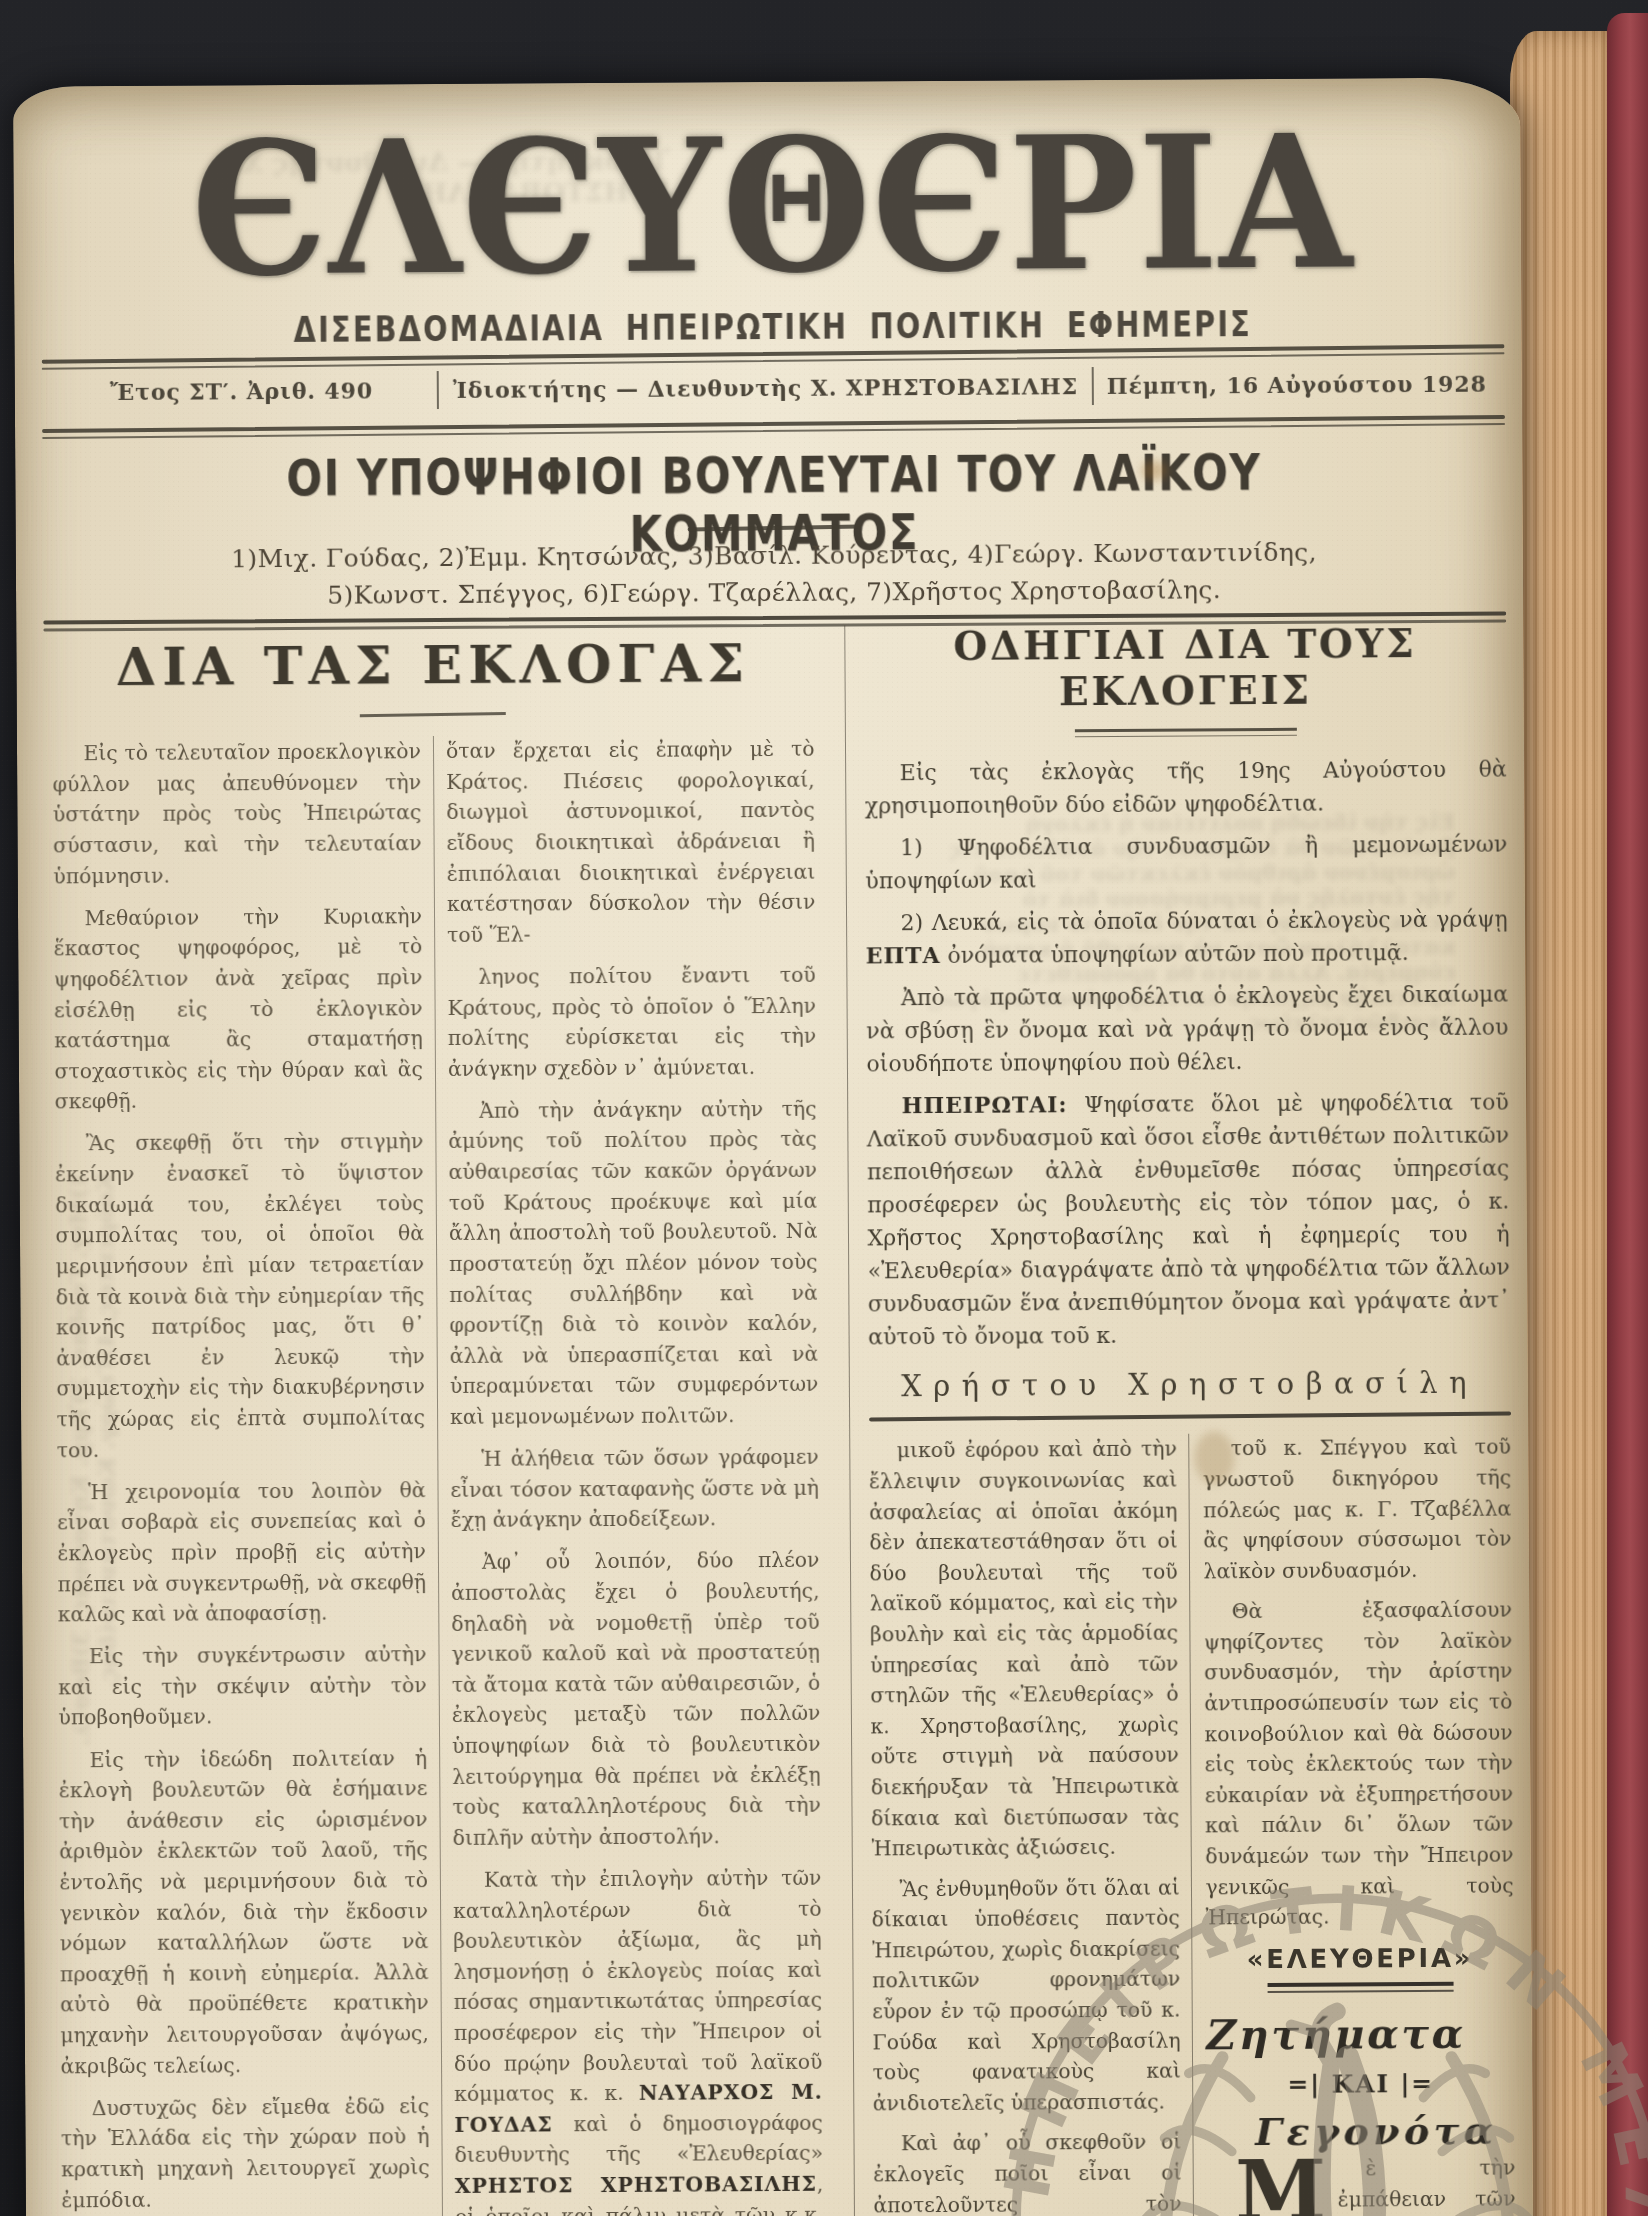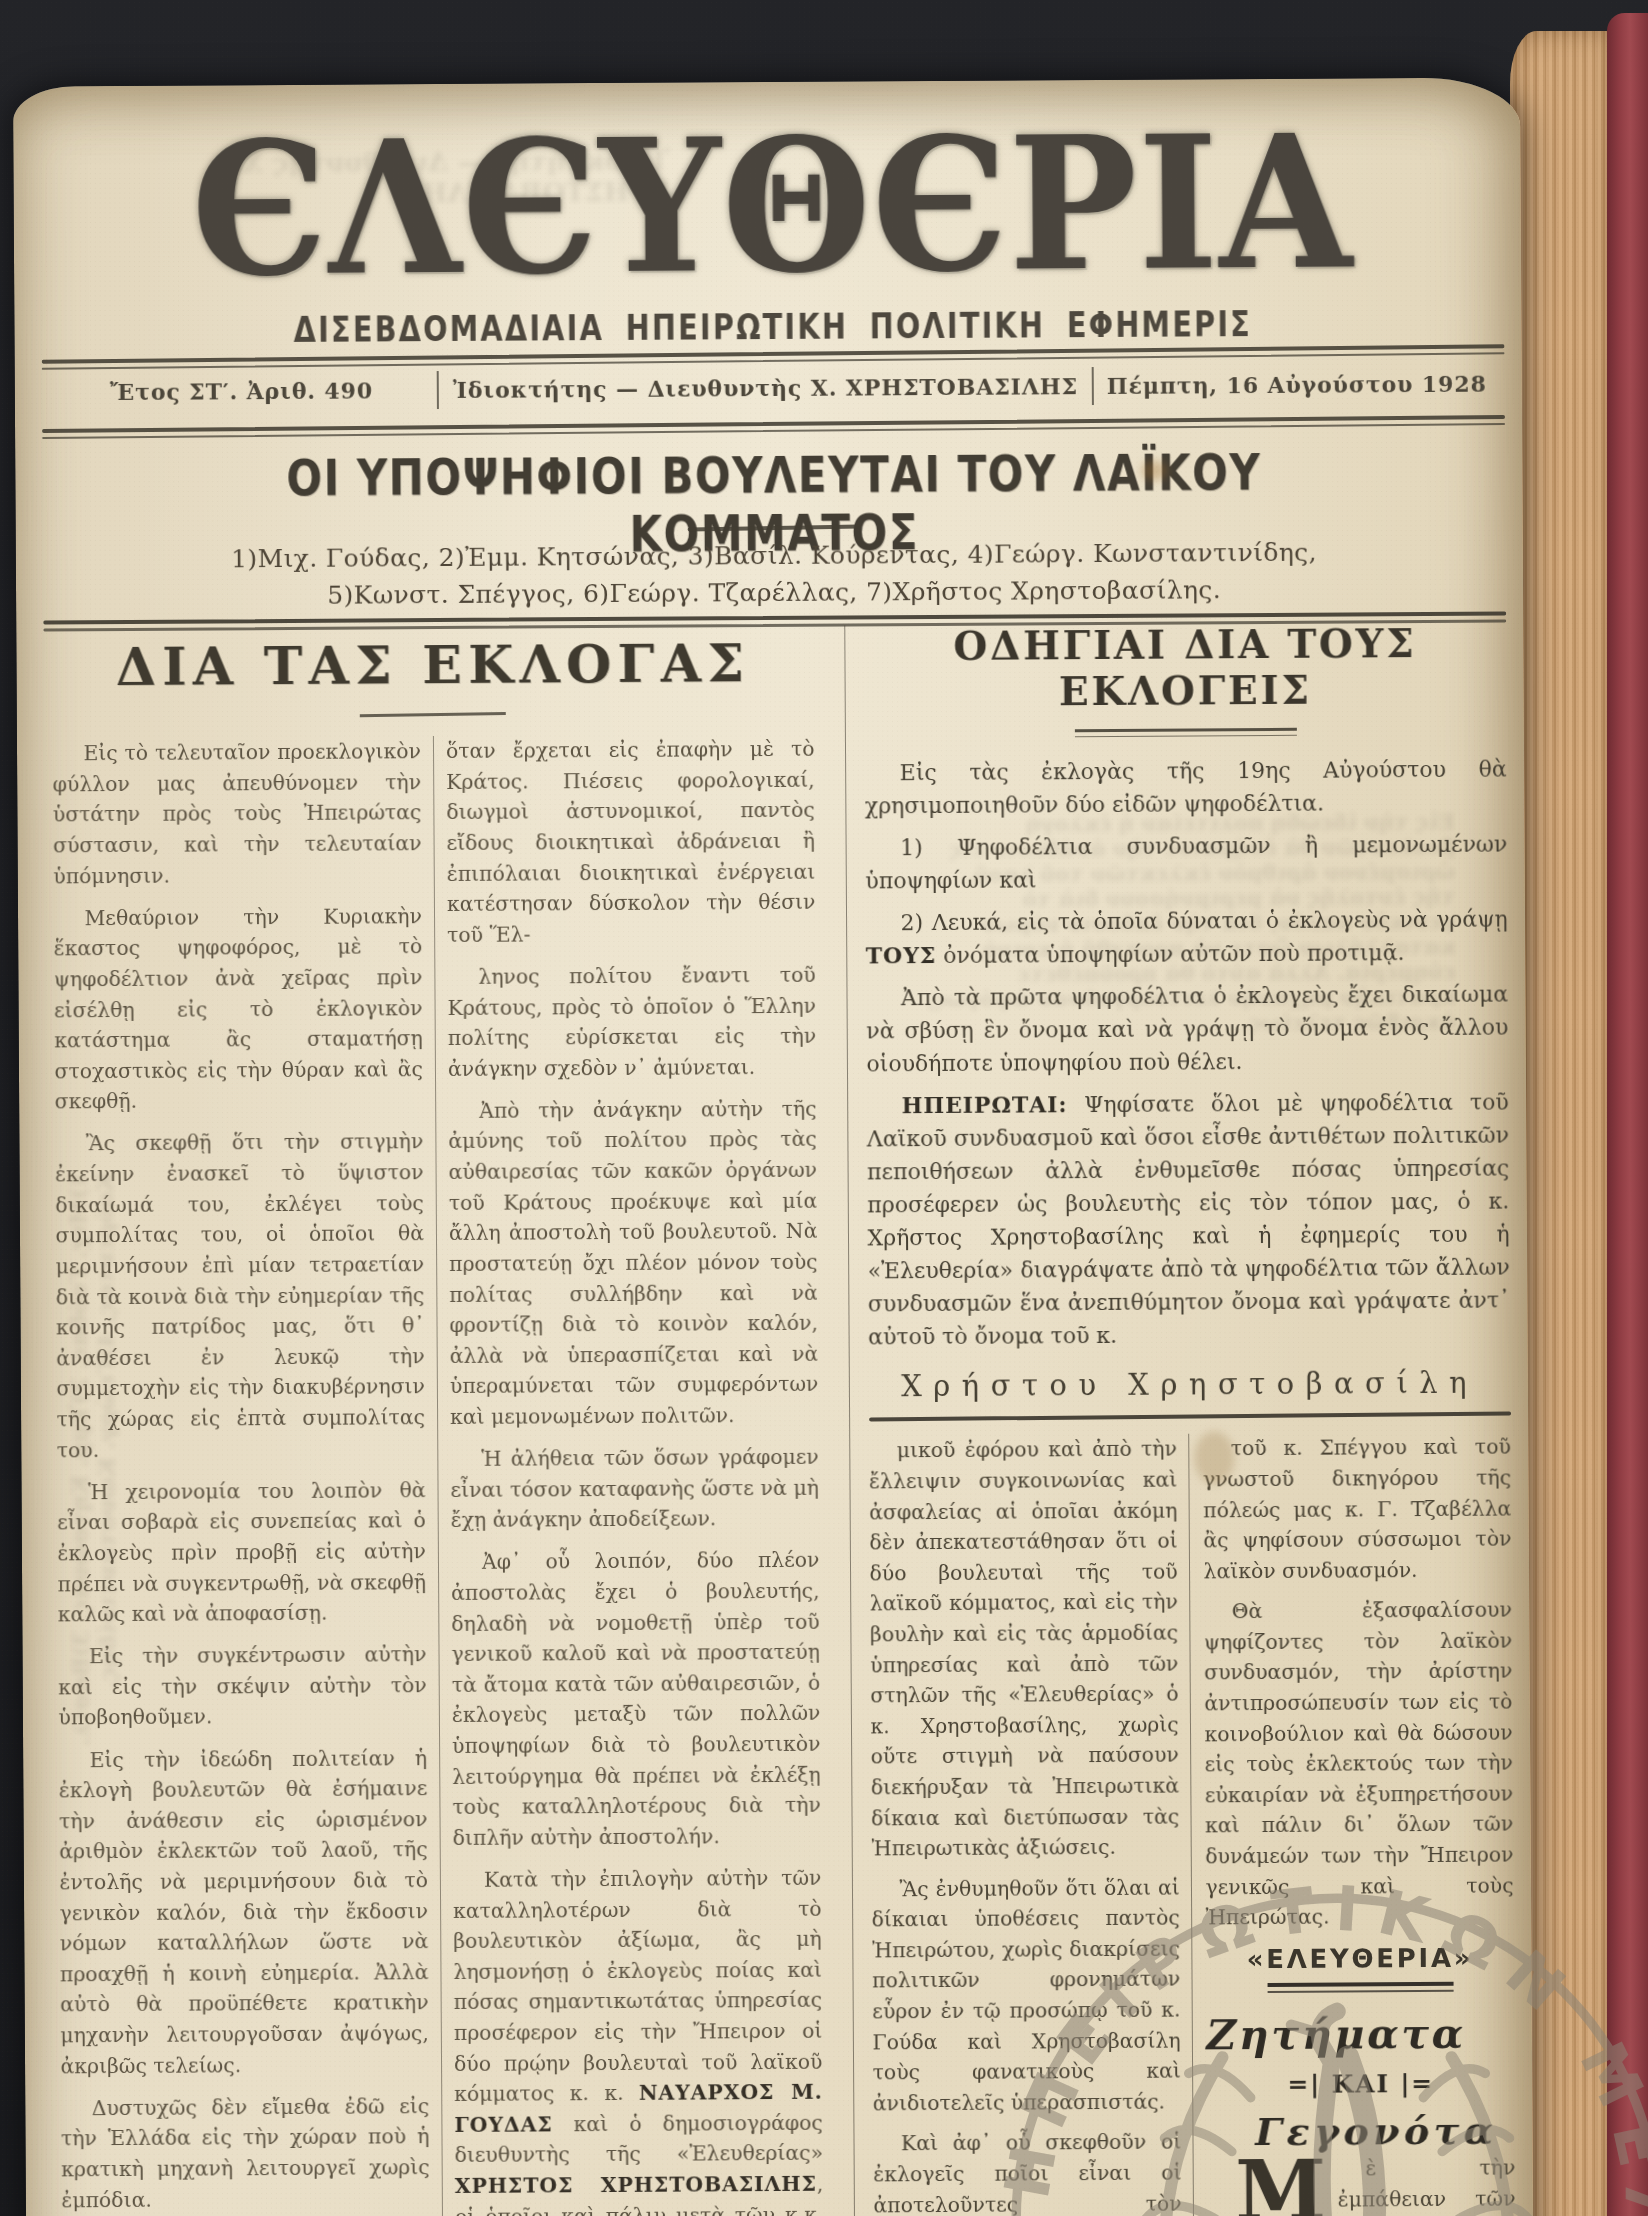--- a/index.html
+++ b/index.html
@@ -171,21 +171,21 @@
       </div>
 
       <div class="right-art">
         <h2>ΟΔΗΓΙΑΙ ΔΙΑ ΤΟΥΣ ΕΚΛΟΓΕΙΣ</h2>
         <div class="rt-dblrule">
             <i></i>
             <i></i>
           </div>
         <p>Εἰς τὰς ἐκλογὰς τῆς 19ης Αὐγούστου θὰ χρησιμοποιηθοῦν δύο εἰδῶν ψηφοδέλτια.</p>
         <p>1) Ψηφοδέλτια συνδυασμῶν ἢ μεμονωμένων ὑποψηφίων καὶ</p>
-        <p><span>2) Λευκά, εἰς τὰ ὁποῖα δύναται ὁ ἐκλογεὺς νὰ γράψῃ </span><b>ΤΟΥΣ</b><span> ὀνόματα ὑποψηφίων αὐτῶν ποὺ προτιμᾷ.</span></p>
+        <p><span>2) Λευκά, εἰς τὰ ὁποῖα δύναται ὁ ἐκλογεὺς νὰ γράψῃ </span><b>ΕΠΤΑ</b><span> ὀνόματα ὑποψηφίων αὐτῶν ποὺ προτιμᾷ.</span></p>
         <p>Ἀπὸ τὰ πρῶτα ψηφοδέλτια ὁ ἐκλογεὺς ἔχει δικαίωμα νὰ σβύσῃ ἓν ὄνομα καὶ νὰ γράψῃ τὸ ὄνομα ἑνὸς ἄλλου οἱουδήποτε ὑποψηφίου ποὺ θέλει.</p>
         <p><b>ΗΠΕΙΡΩΤΑΙ:</b><span> Ψηφίσατε ὅλοι μὲ ψηφοδέλτια τοῦ Λαϊκοῦ συνδυασμοῦ καὶ ὅσοι εἶσθε ἀντιθέτων πολιτικῶν πεποιθήσεων ἀλλὰ ἐνθυμεῖσθε πόσας ὑπηρεσίας προσέφερεν ὡς βουλευτὴς εἰς τὸν τόπον μας, ὁ κ. Χρῆστος Χρηστοβασίλης καὶ ἡ ἐφημερίς του ἡ «Ἐλευθερία» διαγράψατε ἀπὸ τὰ ψηφοδέλτια τῶν ἄλλων συνδυασμῶν ἕνα ἀνεπιθύμητον ὄνομα καὶ γράψατε ἀντ᾿ αὐτοῦ τὸ ὄνομα τοῦ κ.</span></p>
         <div class="signature">Χρήστου Χρηστοβασίλη</div>
         <div class="hrule-right"></div>
 
         <div class="lower">
           <div class="lower-mid">
             <p>μικοῦ ἐφόρου καὶ ἀπὸ τὴν ἔλλειψιν συγκοινωνίας καὶ ἀσφαλείας αἱ ὁποῖαι ἀκόμη δὲν ἀπεκατεστάθησαν ὅτι οἱ δύο βουλευταὶ τῆς τοῦ λαϊκοῦ κόμματος, καὶ εἰς τὴν βουλὴν καὶ εἰς τὰς ἁρμοδίας ὑπηρεσίας καὶ ἀπὸ τῶν στηλῶν τῆς «Ἐλευθερίας» ὁ κ. Χρηστοβασίλης, χωρὶς οὔτε στιγμὴ νὰ παύσουν διεκήρυξαν τὰ Ἠπειρωτικὰ δίκαια καὶ διετύπωσαν τὰς Ἠπειρωτικὰς ἀξιώσεις.</p>
             <p>Ἂς ἐνθυμηθοῦν ὅτι ὅλαι αἱ δίκαιαι ὑποθέσεις παντὸς Ἠπειρώτου, χωρὶς διακρίσεις πολιτικῶν φρονημάτων εὗρον ἐν τῷ προσώπῳ τοῦ κ. Γούδα καὶ Χρηστοβασίλη τοὺς φανατικοὺς καὶ ἀνιδιοτελεῖς ὑπερασπιστάς.</p>
             <p>Καὶ ἀφ᾿ οὗ σκεφθοῦν οἱ ἐκλογεῖς ποῖοι εἶναι οἱ ἀποτελοῦντες τὸν συνδυασμὸν τοῦ Λαϊκοῦ κόμματος, πόσον κοινοβουλευτικὸν κῦρος διαθέτει ὁ κ. Γούδας, πόση εἶναι ἡ δημοσιογραφικὴ καὶ πολιτικὴ ἀκατάβλητος μαχητικότης τοῦ κ. Χρηστοβασίλη, ἡ ἐπιστημονικὴ μάθησις τοῦ κ. Κωνσταντινίδου, ἡ σωφροσύνη τοῦ κ. Κούρεντα καὶ ἡ γενναιοφροσύνη, ἡ ἄδολος εἰλικρίνεια σκέψεως καὶ τῆς ἐνεργείας</p>

